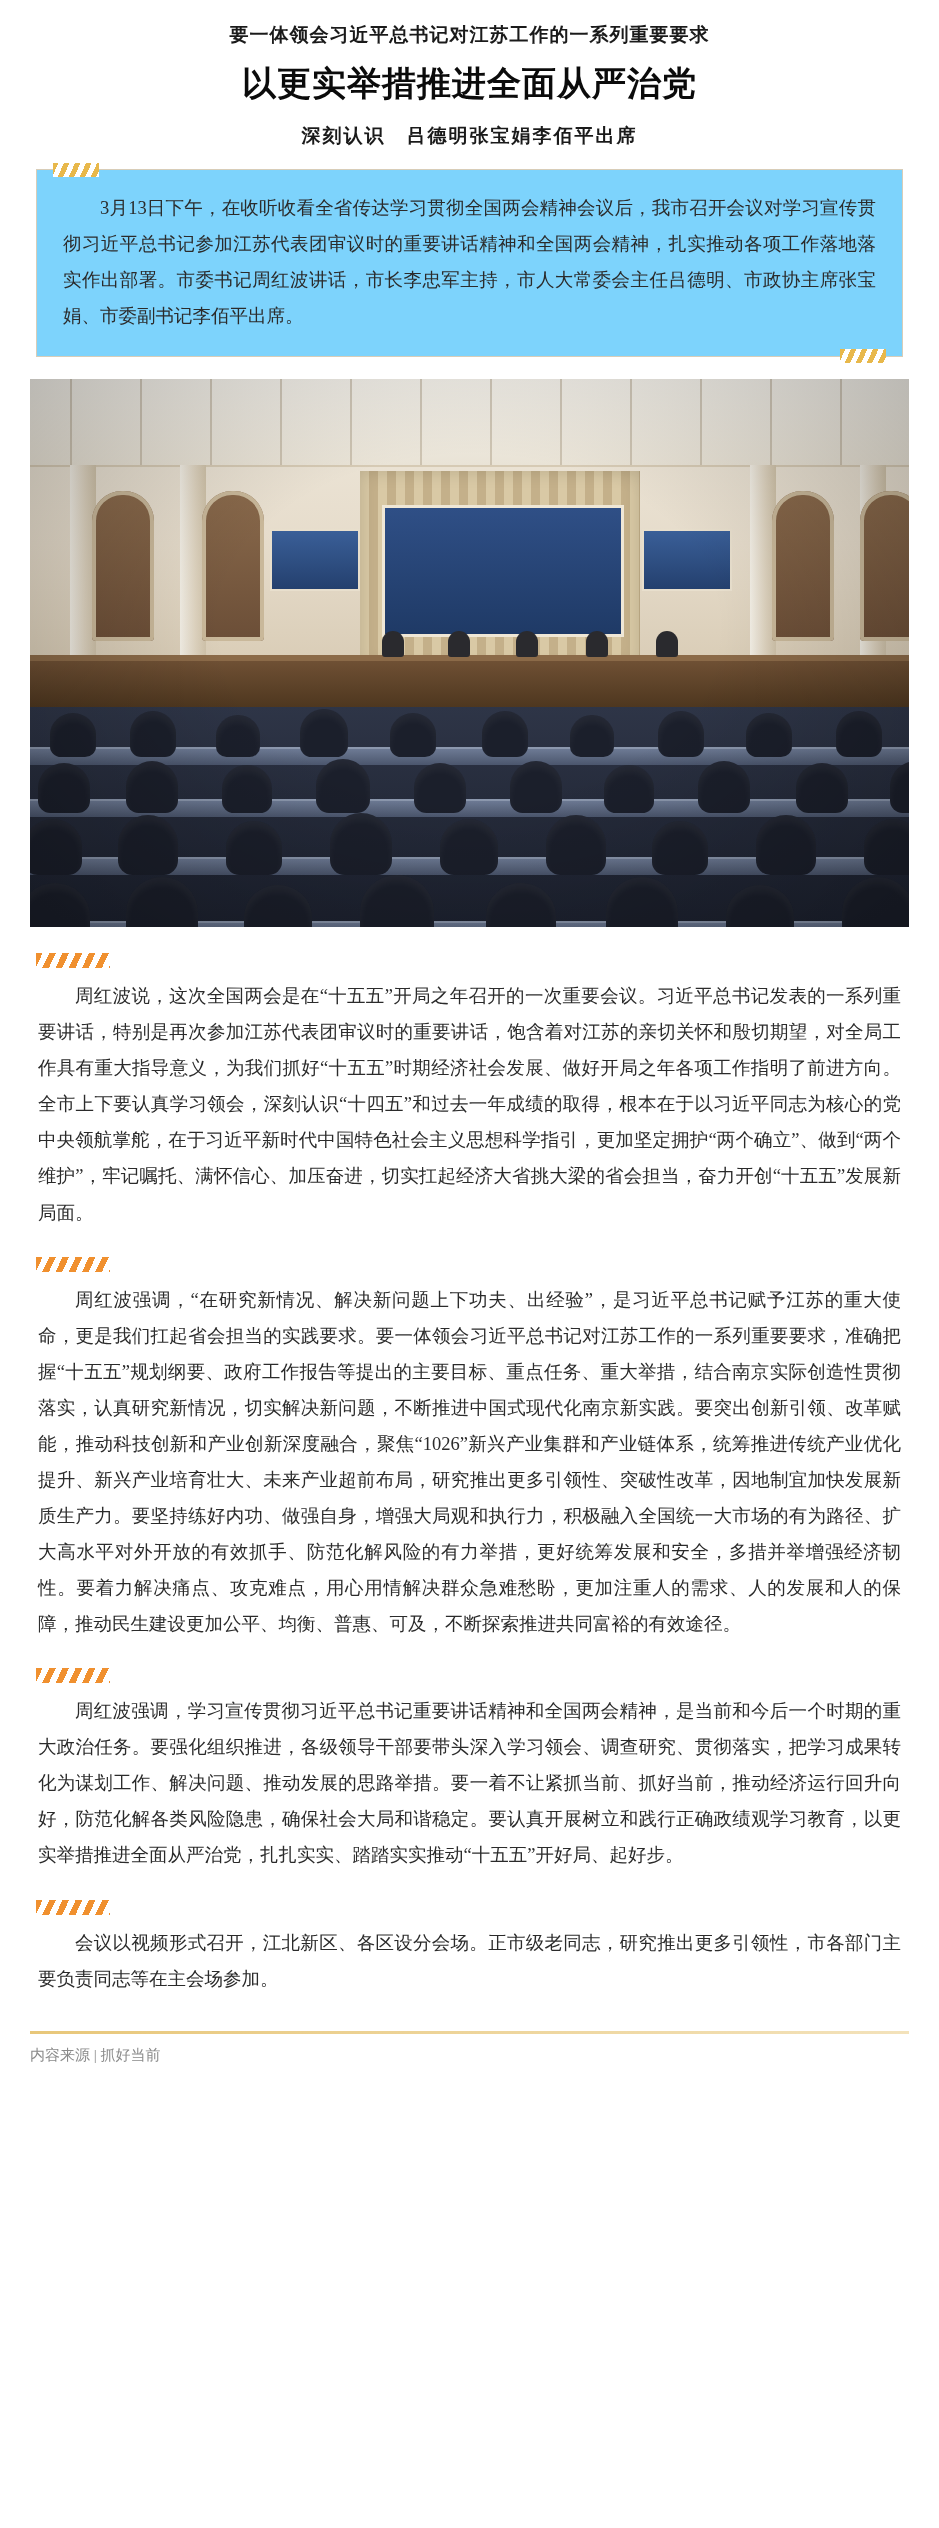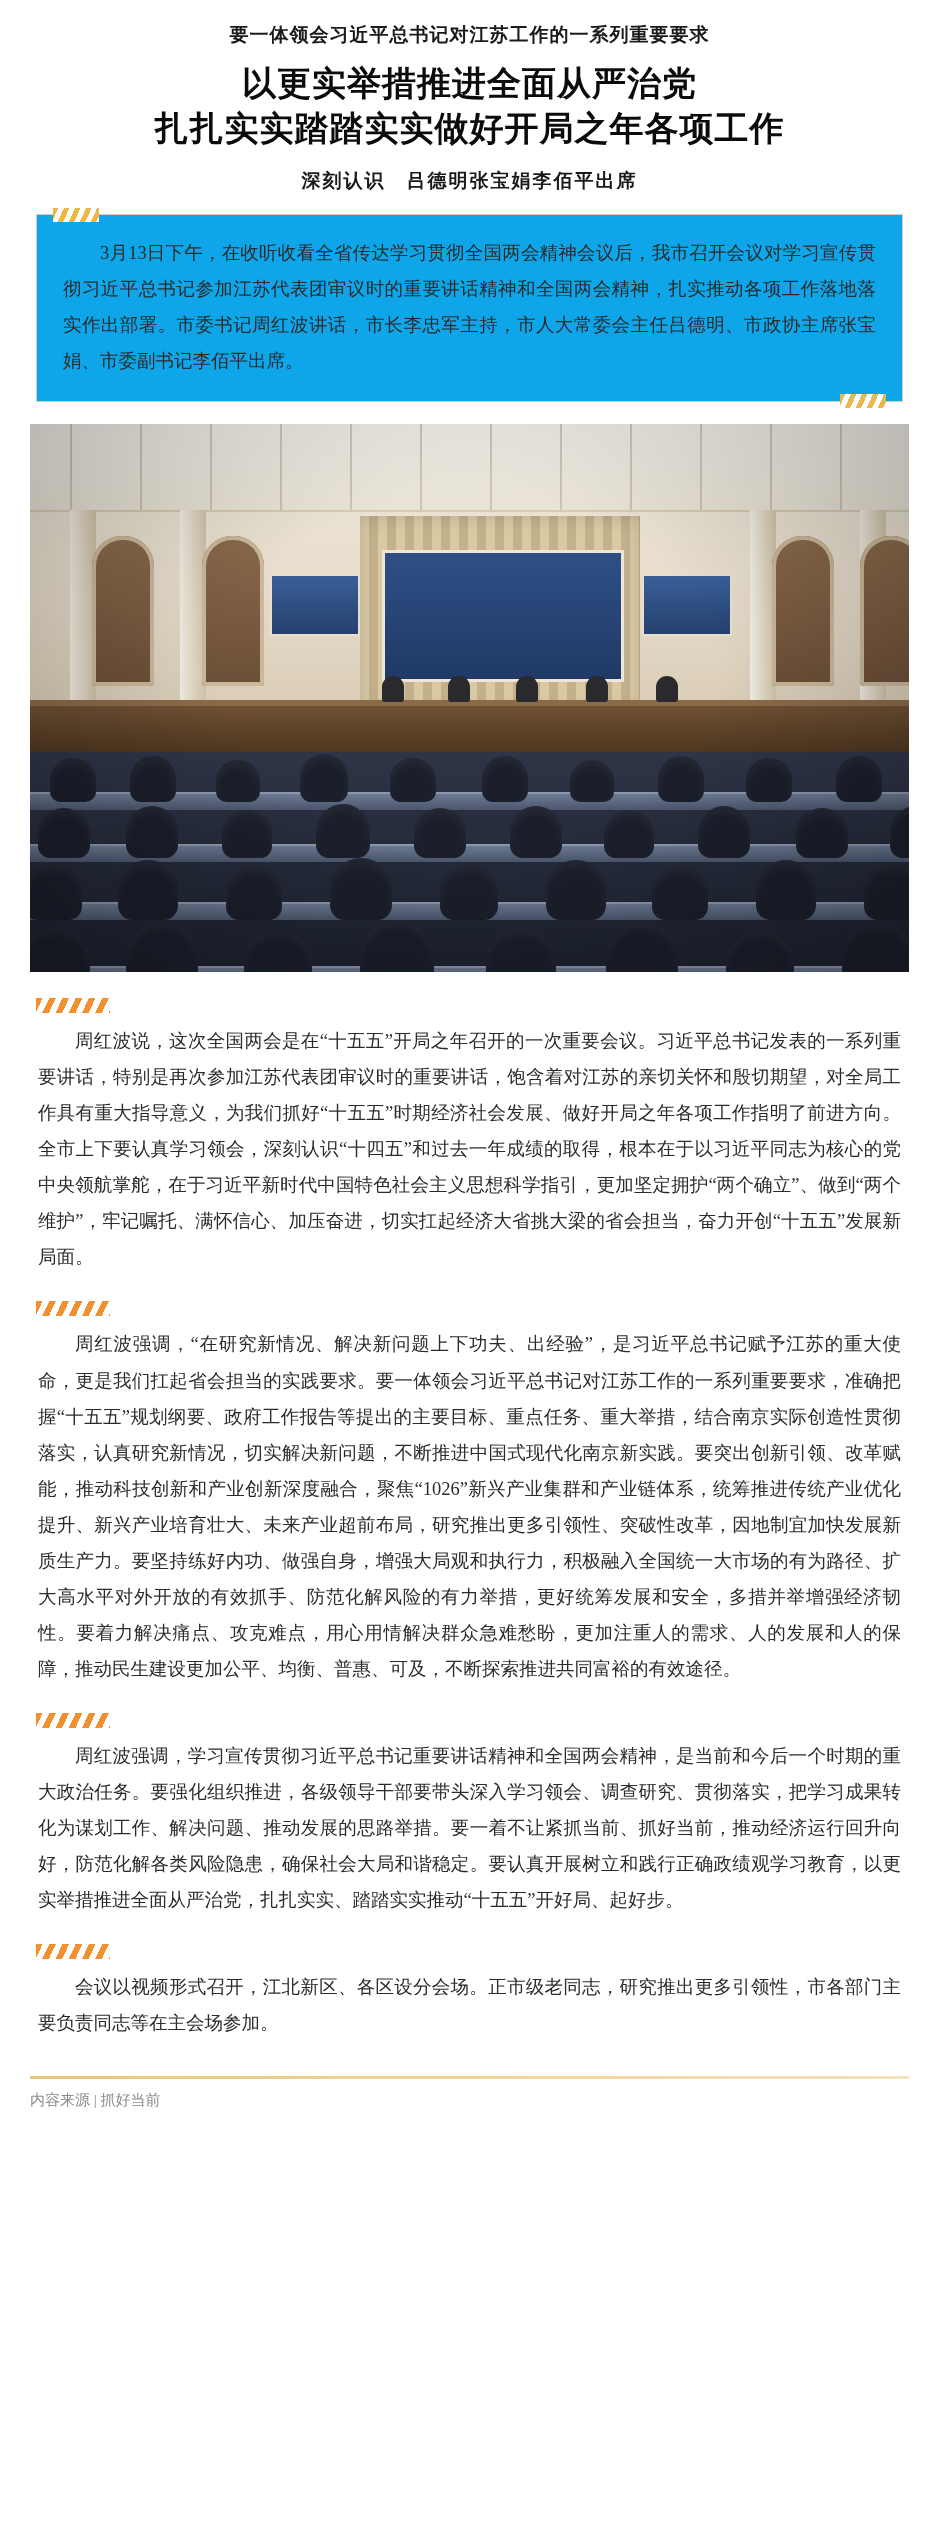--- a/index.html
+++ b/index.html
@@ -49,21 +49,21 @@
     margin-bottom: 20px;
     font-family: "Liberation Serif", "DejaVu Serif", serif;
   }
 
   
   .lead-wrap {
     position: relative;
     border: 1px solid #d8cdb8;
     padding: 20px 26px 22px 26px;
     margin: 8px 6px 22px 6px;
-    background: #0ea5e9;
+    background: #7dd3fc;
   }
   .lead-wrap .corner {
     position: absolute;
     width: 46px;
     height: 14px;
     background:
       repeating-linear-gradient(115deg, #e8b84b 0 5px, #ffffff 5px 10px);
   }
   .lead-wrap .corner.tl { top: -7px; left: 16px; }
   .lead-wrap .corner.br { bottom: -7px; right: 16px; }
@@ -186,21 +186,20 @@
 </style>
 </head>
 <body>
 
 <div class="page">
 
   <div class="eyebrow">要一体领会习近平总书记对江苏工作的一系列重要要求</div>
 
   <div class="headline">
     <div>以更实举措推进全面从严治党</div>
-    <div>扎扎实实踏踏实实做好开局之年各项工作</div>
   </div>
 
   <div class="subhead">深刻认识　吕德明张宝娟李佰平出席</div>
 
   <div class="lead-wrap">
     <span class="corner tl"></span>
     <span class="corner br"></span>
     <div class="lead-text">3月13日下午，在收听收看全省传达学习贯彻全国两会精神会议后，我市召开会议对学习宣传贯彻习近平总书记参加江苏代表团审议时的重要讲话精神和全国两会精神，扎实推动各项工作落地落实作出部署。市委书记周红波讲话，市长李忠军主持，市人大常委会主任吕德明、市政协主席张宝娟、市委副书记李佰平出席。</div>
   </div>
 

